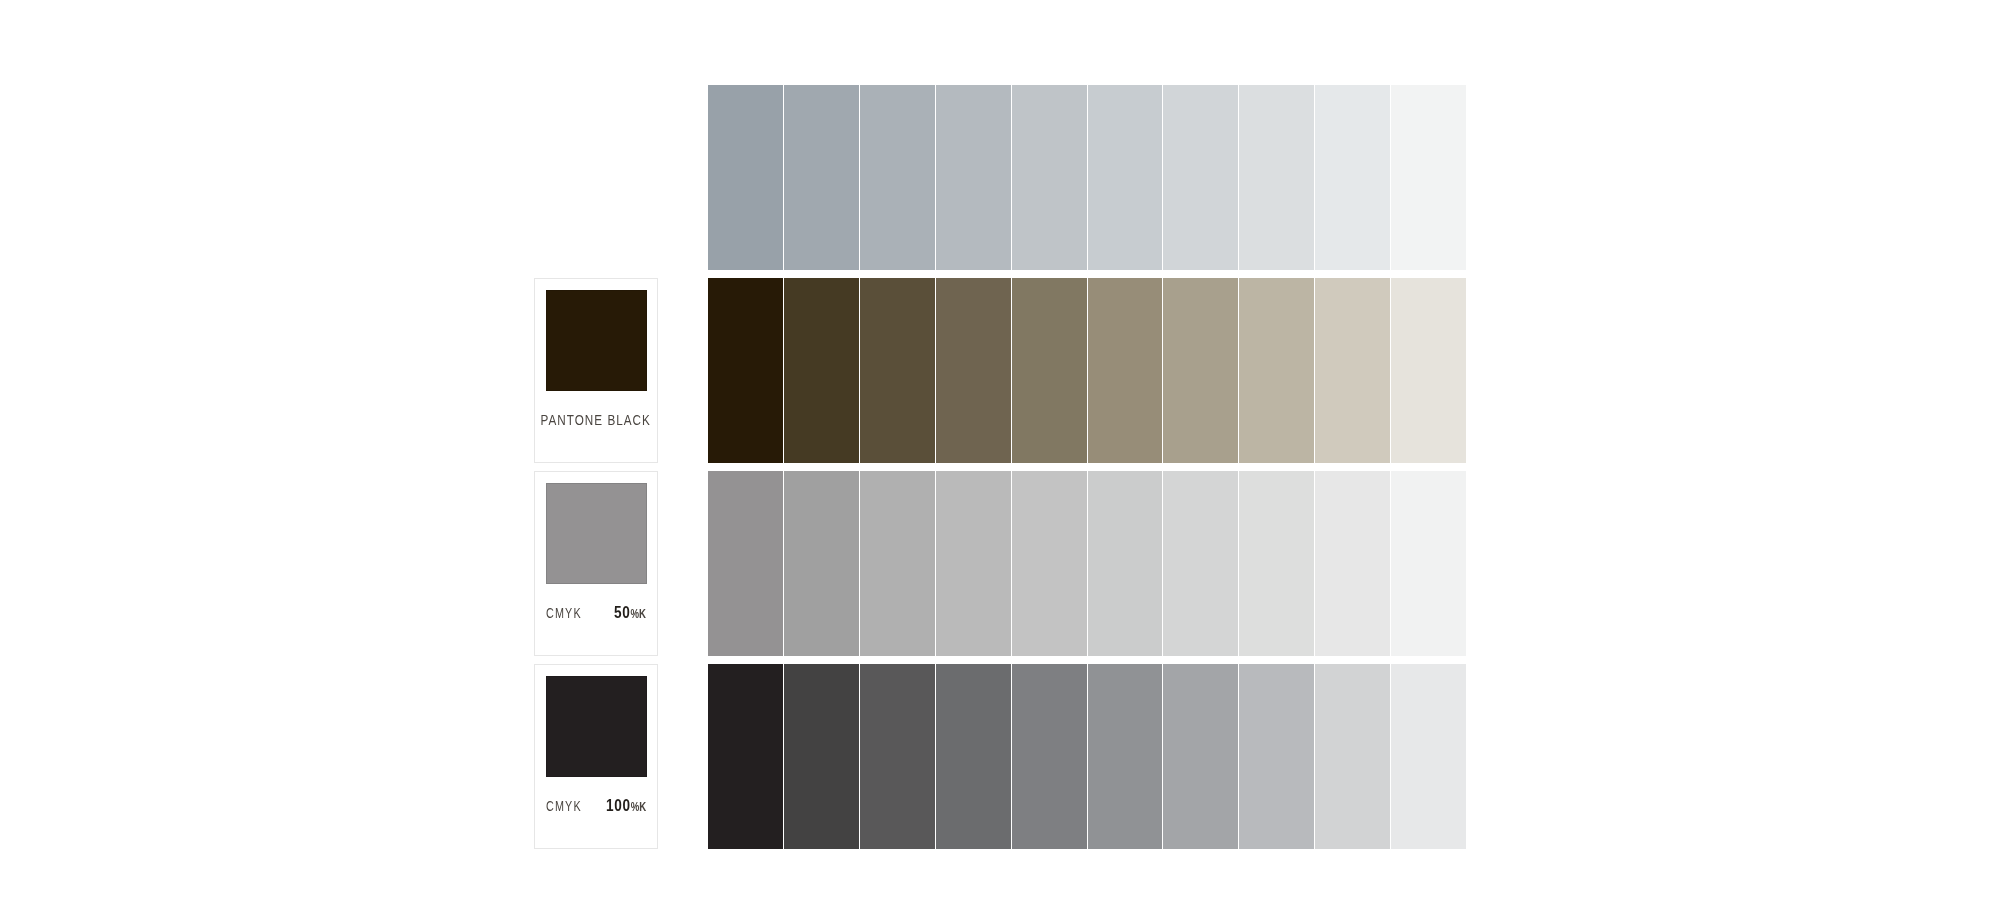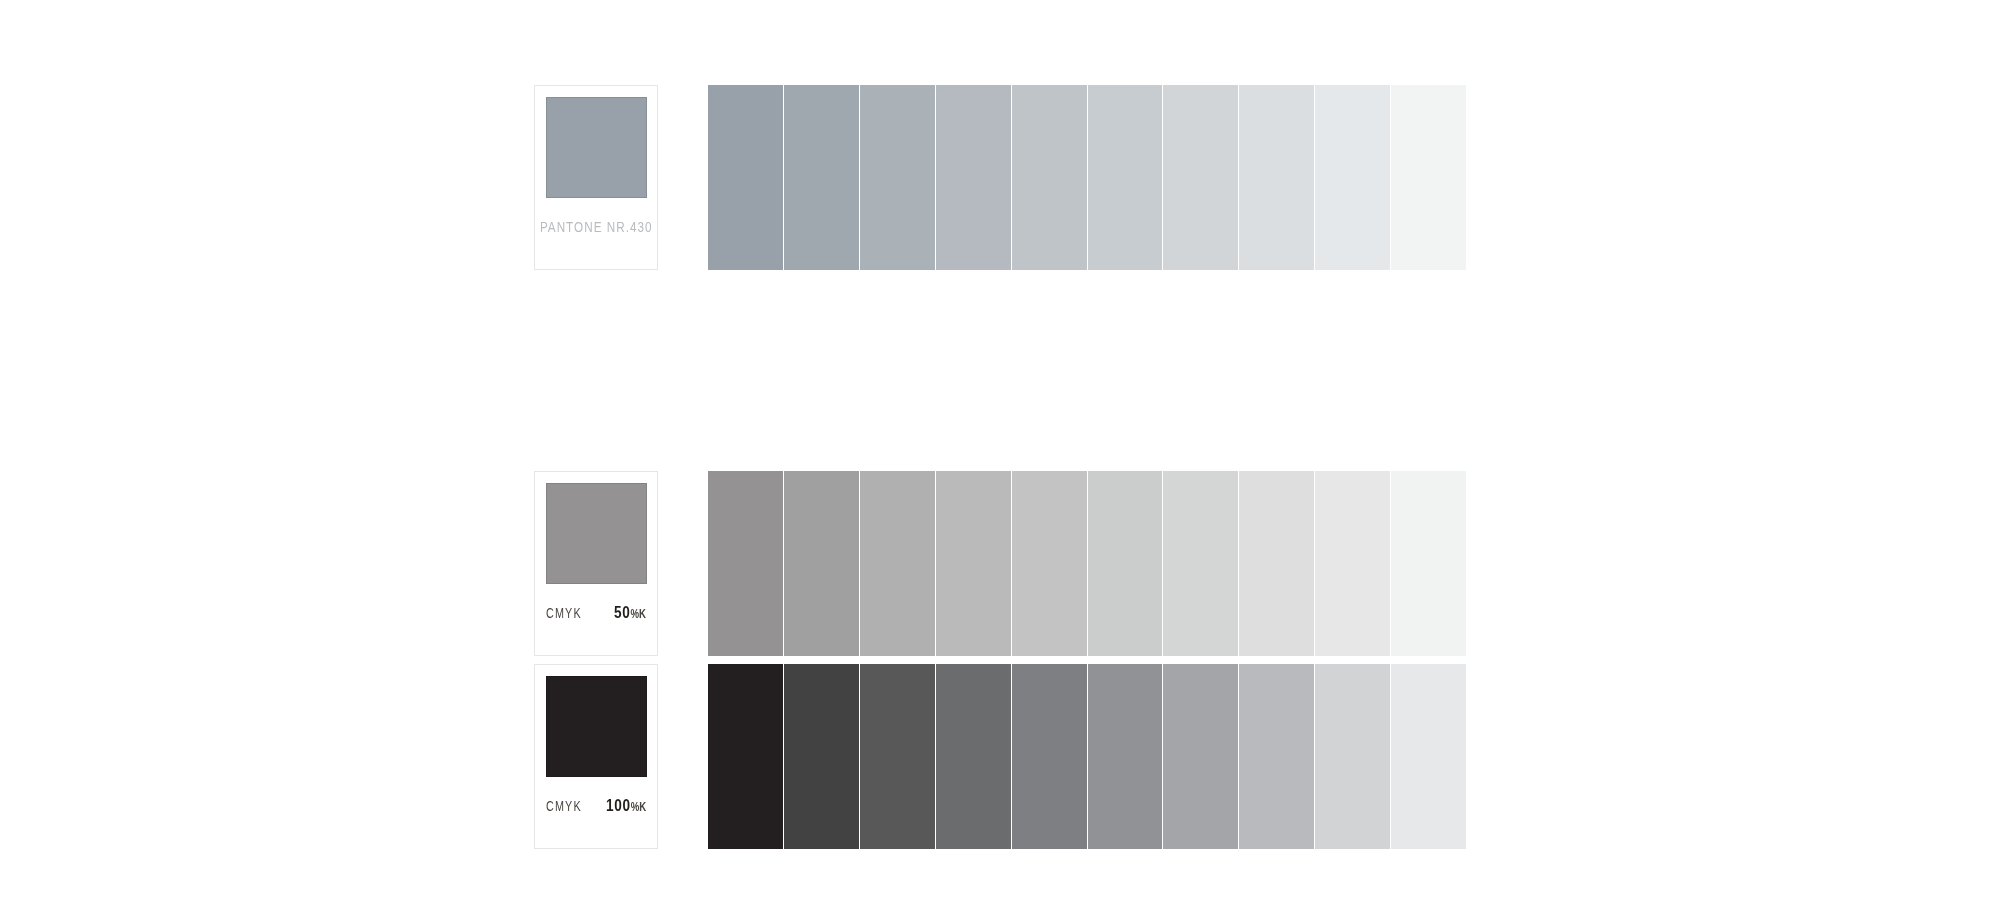--- a/index.html
+++ b/index.html
@@ -130,39 +130,53 @@
     border-right: 1px solid #ffffff;
     box-sizing: border-box;
   }
   .tint-step:last-child { border-right: none; }
 </style>
 </head>
 <body style="background: rgb(255, 255, 255);">
 
 <div id="palette-sheet">
     <div class="palette-row row-0">
-      <div class="swatch-card" style="border-color: rgb(230, 230, 230);">
-        <div class="swatch-chip" title="#98a1a9" style="background: rgb(152, 161, 169);"></div>
-        <div class="swatch-caption">
-          <span class="cap-text" style="color: rgb(183, 188, 192);">PANTONE NR.430</span>
-        </div>
-      </div>
       <div class="tint-strip">
         <div class="tint-step" title="#98a1a9" style="background: rgb(152, 161, 169); border-right-color: rgb(255, 255, 255);"></div>
         <div class="tint-step" title="#a0a8af" style="background: rgb(160, 168, 175); border-right-color: rgb(255, 255, 255);"></div>
         <div class="tint-step" title="#aab1b7" style="background: rgb(170, 177, 183); border-right-color: rgb(255, 255, 255);"></div>
         <div class="tint-step" title="#b4babf" style="background: rgb(180, 186, 191); border-right-color: rgb(255, 255, 255);"></div>
         <div class="tint-step" title="#bfc4c8" style="background: rgb(191, 196, 200); border-right-color: rgb(255, 255, 255);"></div>
         <div class="tint-step" title="#c7ccd0" style="background: rgb(199, 204, 208); border-right-color: rgb(255, 255, 255);"></div>
         <div class="tint-step" title="#d1d5d8" style="background: rgb(209, 213, 216); border-right-color: rgb(255, 255, 255);"></div>
         <div class="tint-step" title="#dbdee0" style="background: rgb(219, 222, 224); border-right-color: rgb(255, 255, 255);"></div>
         <div class="tint-step" title="#e5e8ea" style="background: rgb(229, 232, 234); border-right-color: rgb(255, 255, 255);"></div>
         <div class="tint-step" title="#f2f3f3" style="background: rgb(242, 243, 243); border-right-color: rgb(255, 255, 255);"></div>
       </div>
     </div>
+    <div class="palette-row row-1">
+      <div class="swatch-card" style="border-color: rgb(230, 230, 230);">
+        <div class="swatch-chip" title="#271a06" style="background: rgb(39, 26, 6);"></div>
+        <div class="swatch-caption">
+          <span class="cap-text" style="color: rgb(74, 69, 64);">PANTONE BLACK</span>
+        </div>
+      </div>
+      <div class="tint-strip">
+        <div class="tint-step" title="#271a06" style="background: rgb(39, 26, 6); border-right-color: rgb(255, 255, 255);"></div>
+        <div class="tint-step" title="#453a23" style="background: rgb(69, 58, 35); border-right-color: rgb(255, 255, 255);"></div>
+        <div class="tint-step" title="#5a4f39" style="background: rgb(90, 79, 57); border-right-color: rgb(255, 255, 255);"></div>
+        <div class="tint-step" title="#6f6450" style="background: rgb(111, 100, 80); border-right-color: rgb(255, 255, 255);"></div>
+        <div class="tint-step" title="#817862" style="background: rgb(129, 120, 98); border-right-color: rgb(255, 255, 255);"></div>
+        <div class="tint-step" title="#978d78" style="background: rgb(151, 141, 120); border-right-color: rgb(255, 255, 255);"></div>
+        <div class="tint-step" title="#a8a08d" style="background: rgb(168, 160, 141); border-right-color: rgb(255, 255, 255);"></div>
+        <div class="tint-step" title="#bcb5a4" style="background: rgb(188, 181, 164); border-right-color: rgb(255, 255, 255);"></div>
+        <div class="tint-step" title="#d0cabd" style="background: rgb(208, 202, 189); border-right-color: rgb(255, 255, 255);"></div>
+        <div class="tint-step" title="#e6e3dc" style="background: rgb(230, 227, 220); border-right-color: rgb(255, 255, 255);"></div>
+      </div>
+    </div>
     <div class="palette-row row-2">
       <div class="swatch-card" style="border-color: rgb(230, 230, 230);">
         <div class="swatch-chip" title="#949293" style="background: rgb(148, 146, 147);"></div>
         <div class="swatch-caption cmyk">
           <span class="cap-model">CMYK</span>
           <span class="cap-value"><span>50</span><span class="cap-unit">%K</span></span>
         </div>
       </div>
       <div class="tint-strip">
         <div class="tint-step" title="#949293" style="background: rgb(148, 146, 147); border-right-color: rgb(255, 255, 255);"></div>

